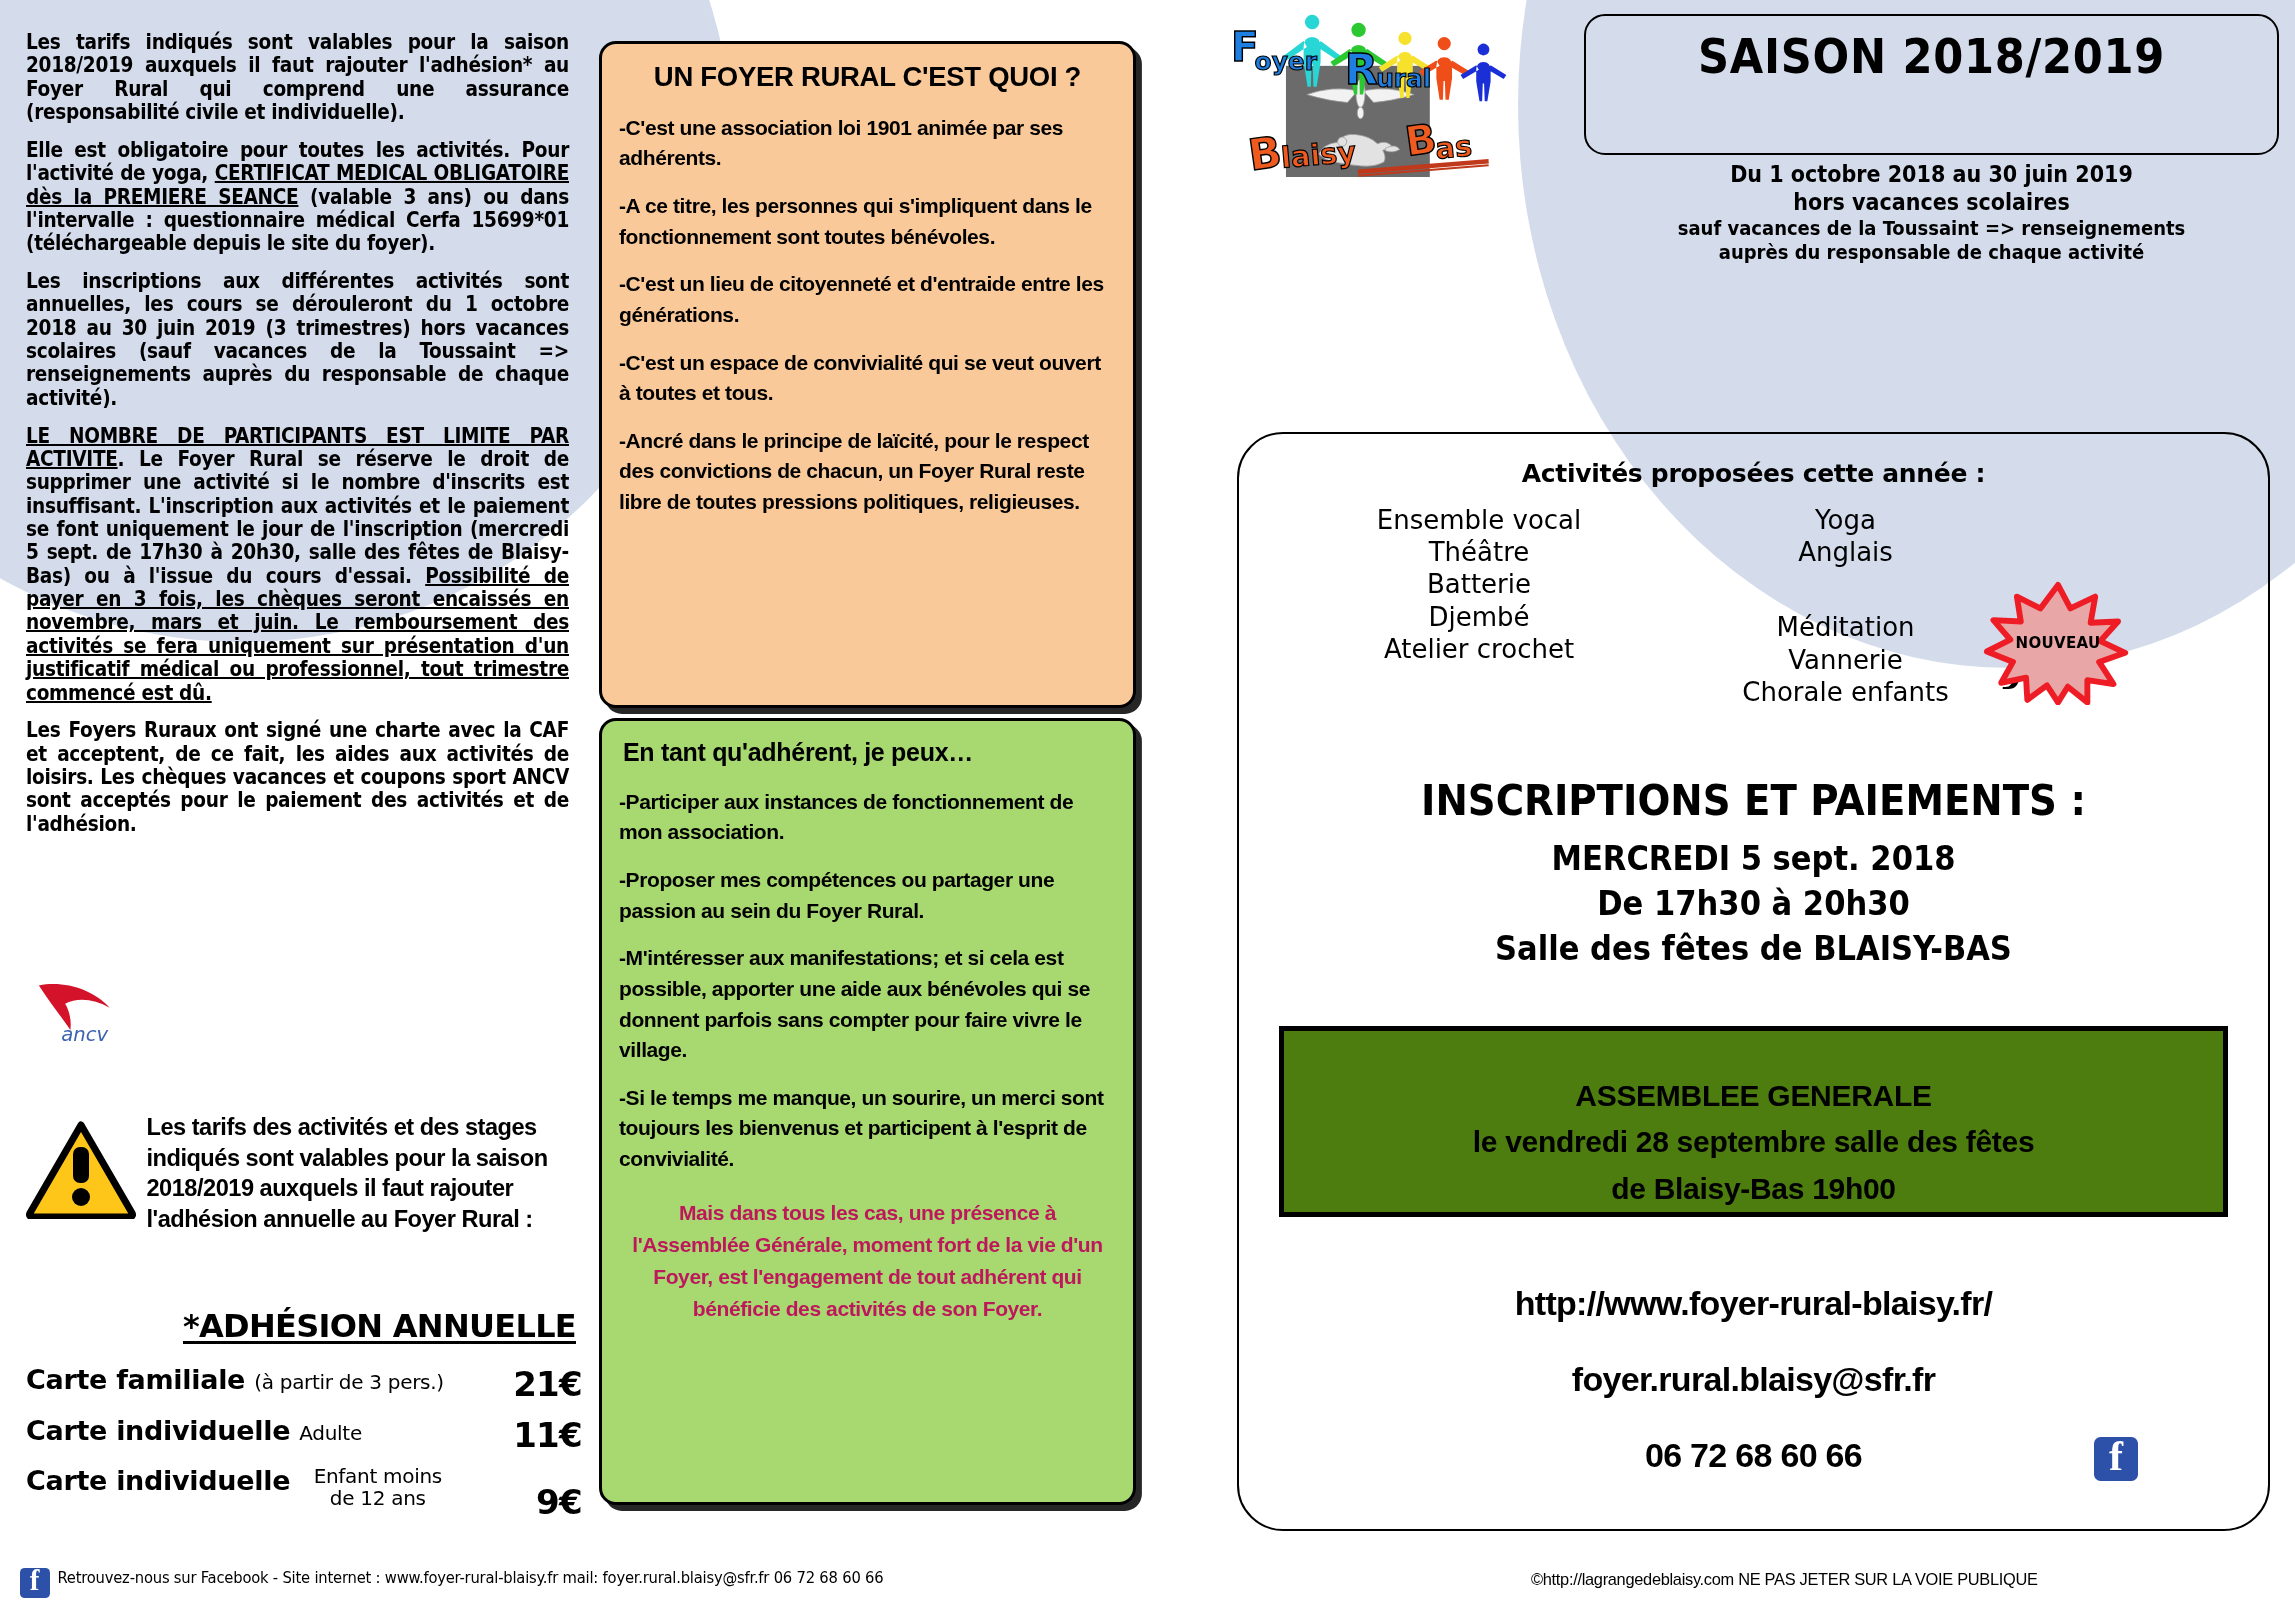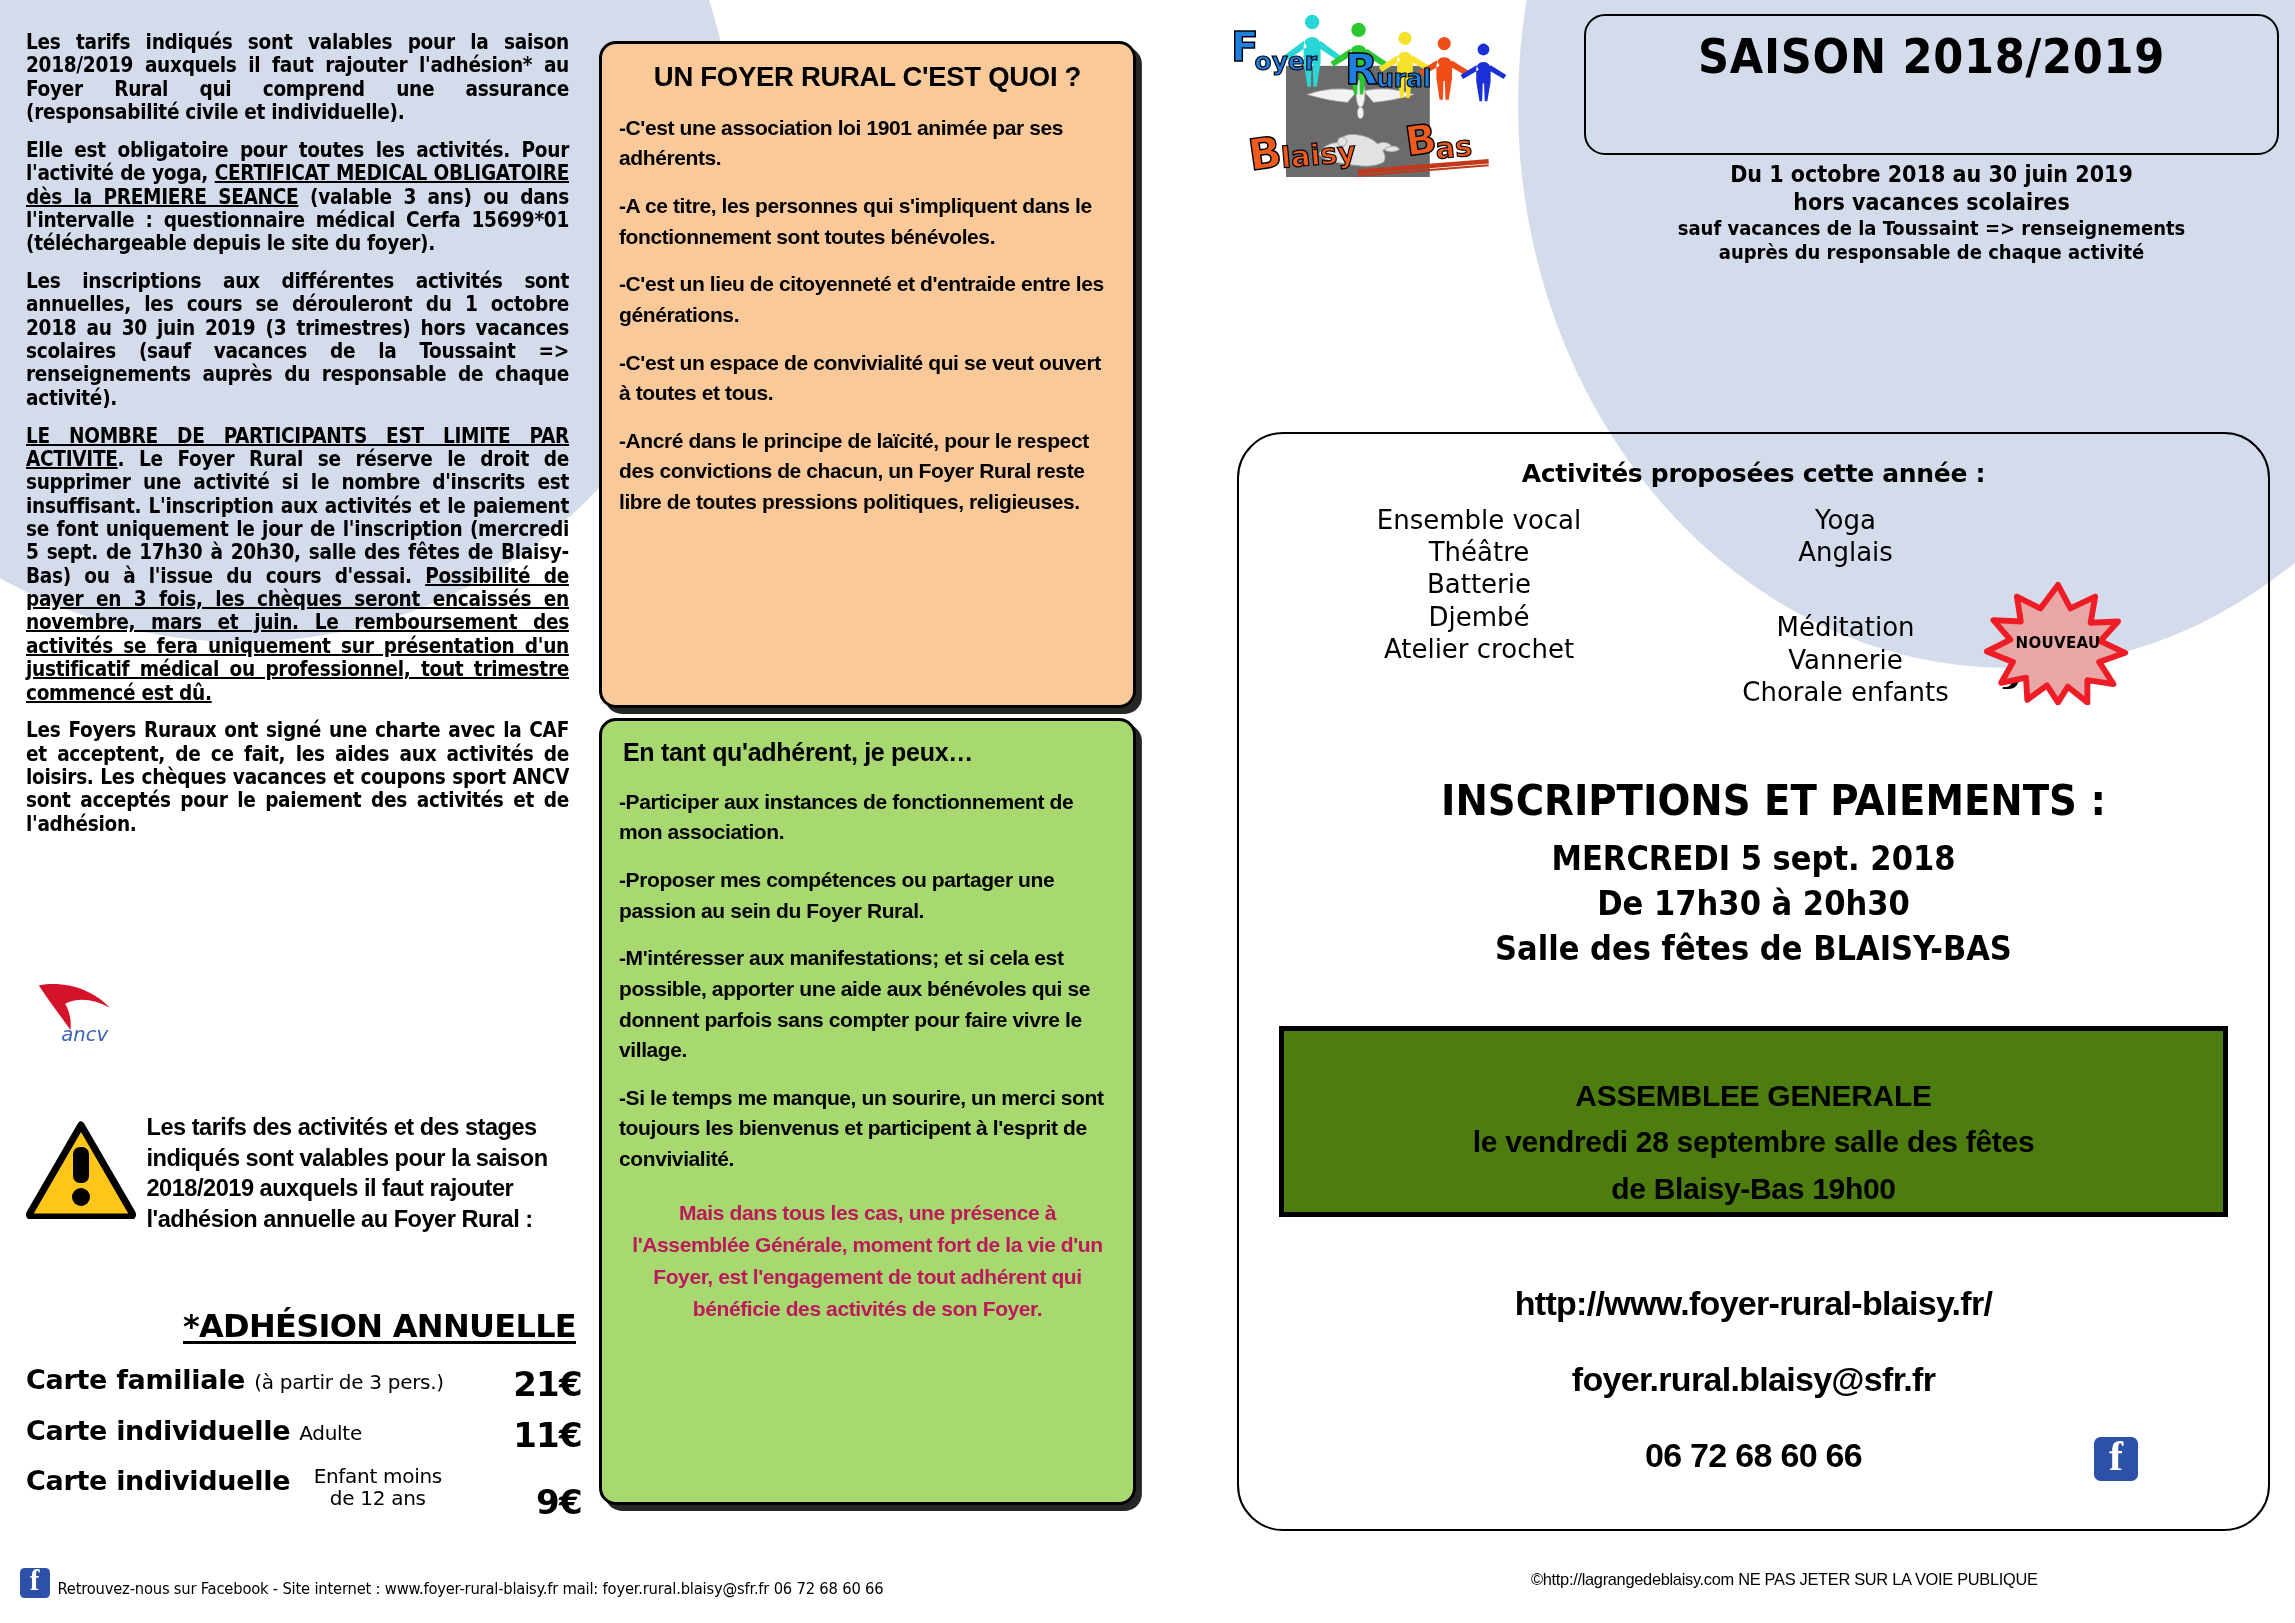--- a/index.html
+++ b/index.html
@@ -95,21 +95,21 @@
   .star-label{
     position:absolute;left:0;top:0;width:164px;height:124px;
     display:flex;align-items:center;justify-content:center;
     font-family:"DejaVu Sans",sans-serif;font-weight:700;font-size:15px;
     letter-spacing:0.3px;
   }
 
   .inscr-title{
     position:absolute;left:1237px;top:775px;width:1033px;text-align:center;z-index:7;
     font-family:"DejaVu Sans",sans-serif;font-weight:700;font-stretch:condensed;
-    font-size:43px;letter-spacing:0px;padding-left:20px;
+    font-size:43px;letter-spacing:0px;
   }
   .inscr-lines{
     position:absolute;left:1237px;top:836px;width:1033px;text-align:center;z-index:7;
     font-family:"DejaVu Sans",sans-serif;font-weight:700;font-stretch:condensed;
     font-size:34px;line-height:1.32;
   }
   .ag-box{
     position:absolute;left:1279px;top:1026px;width:949px;height:191px;
     border:5.2px solid #000;background:#4d7c0f;z-index:7;box-sizing:border-box;
     display:flex;flex-direction:column;justify-content:flex-end;align-items:center;
@@ -149,21 +149,21 @@
   .tarif-note.block{display:inline-block;line-height:1.12;}
   .tarif-price{
     width:85px;text-align:right;font-family:"DejaVu Sans",sans-serif;
     font-weight:700;font-size:34px;letter-spacing:-0.7px;
   }
   .tarif-price.lower{padding-top:17px;}
 
   
   .foot-left{
     position:absolute;left:19.6px;top:1568px;width:1139px;z-index:9;
-    display:flex;align-items:flex-end;
+    display:flex;align-items:flex-start;
   }
   .foot-left .txt{
     font-family:"DejaVu Sans",sans-serif;font-weight:400;font-stretch:condensed;
     font-size:16.4px;margin-left:7.9px;letter-spacing:-0.2px;
   }
   .foot-right{
     position:absolute;left:1531px;top:1570px;width:753px;z-index:9;
     font-family:"Liberation Sans",sans-serif;font-weight:400;font-size:16.4px;
     letter-spacing:-0.3px;
   }

